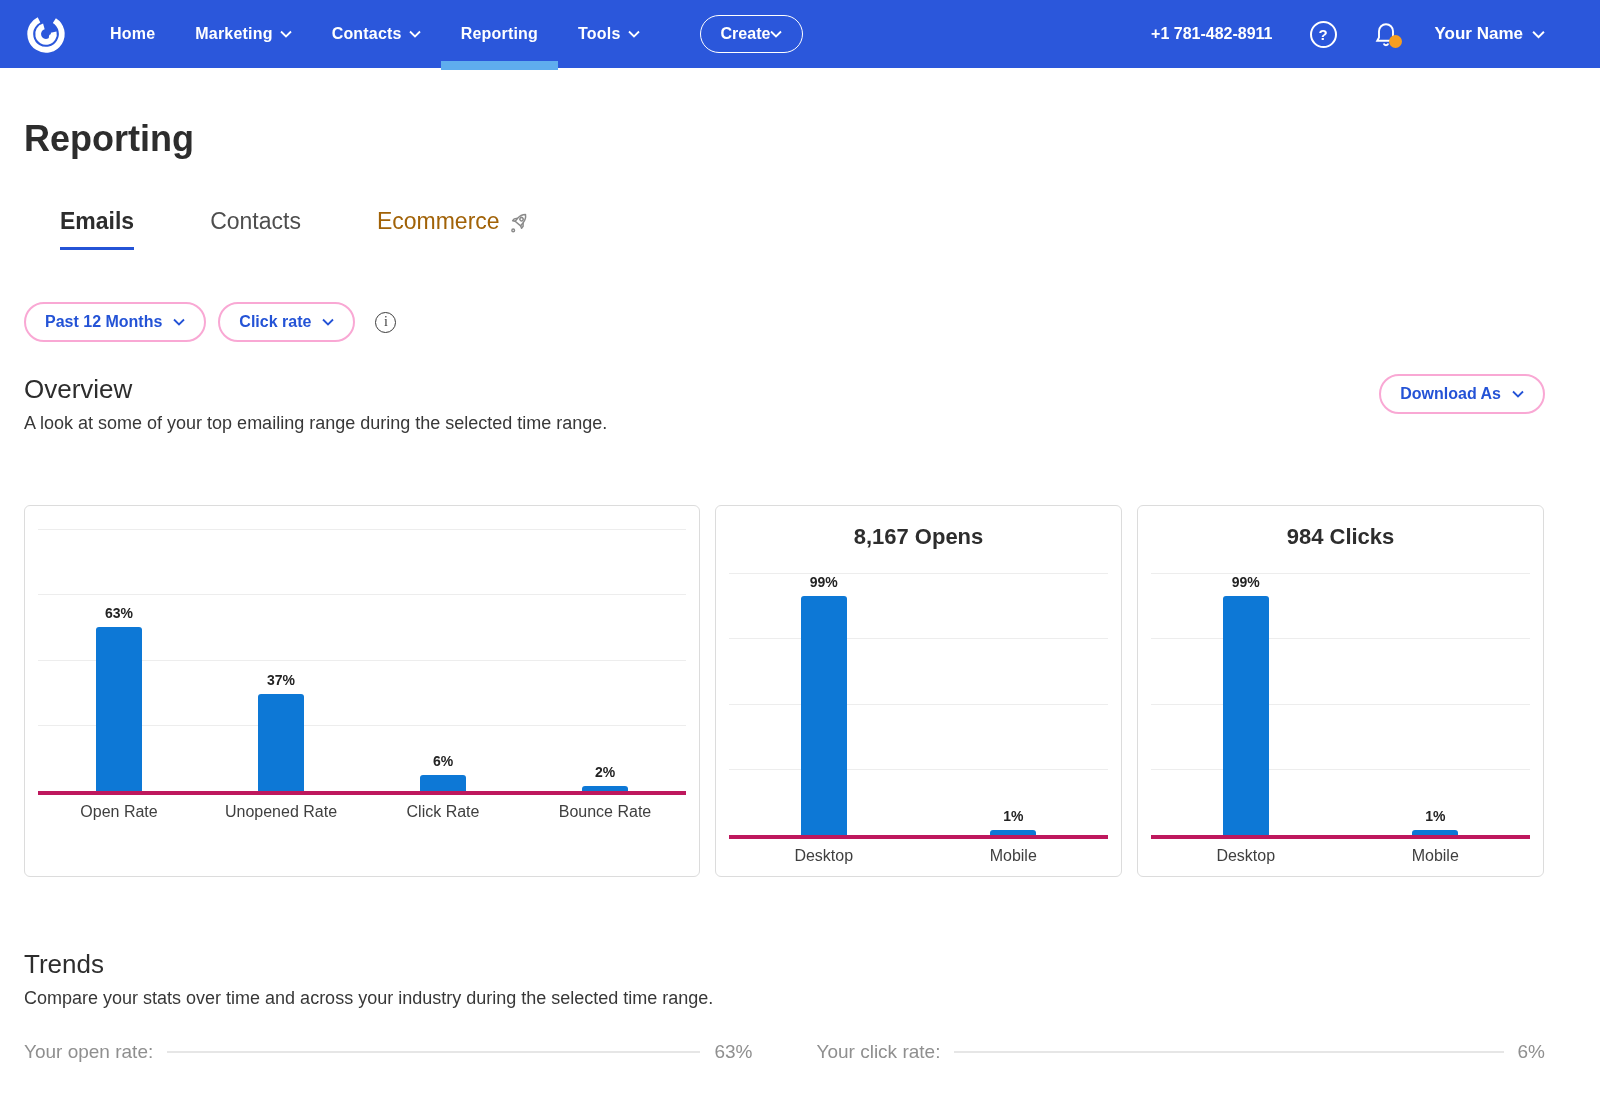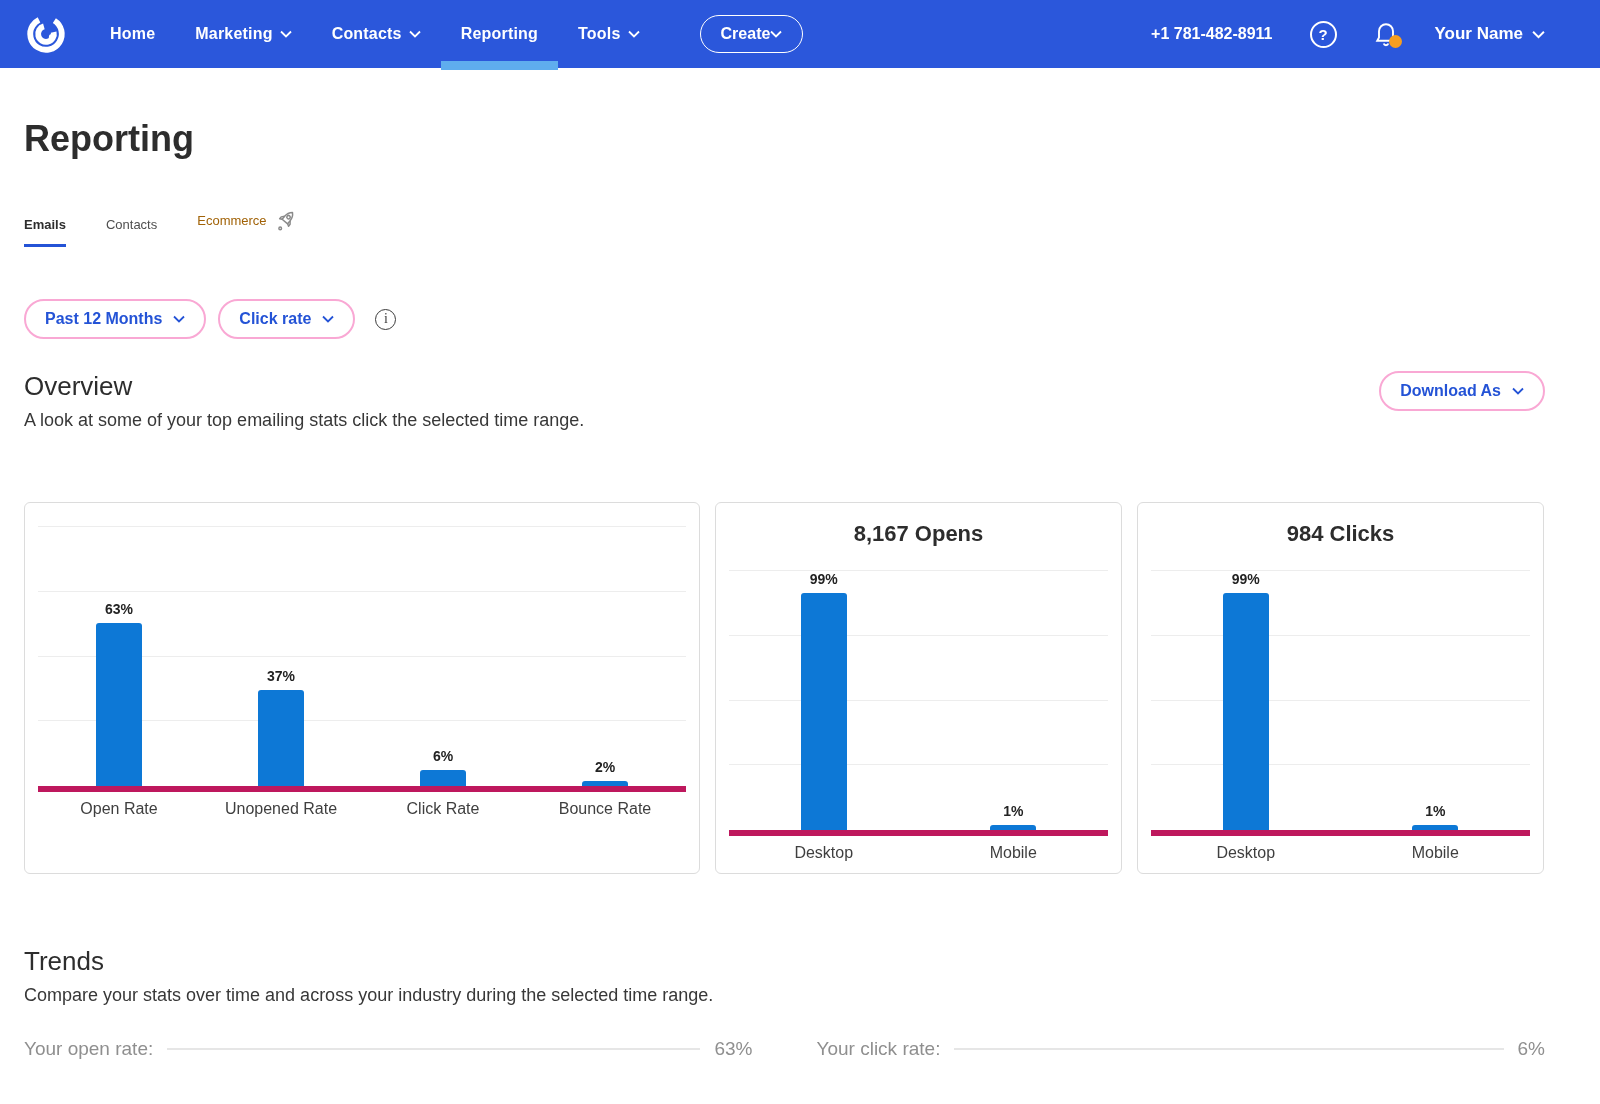--- a/index.html
+++ b/index.html
@@ -61,23 +61,24 @@
     background: var(--dot-orange);
   }
   .user-menu { display: flex; align-items: center; gap: 9px; font-size: 17px; font-weight: 700; cursor: pointer; }
 
   
   .main { padding: 0 55px 0 24px; }
   .page-title { font-size: 36px; font-weight: 700; margin-top: 50px; color: #2d2d2d; }
 
   .tabs { display: flex; gap: 40px; margin-top: 48px; align-items: flex-end; }
   .tab {
-    font-size: 13px; padding-bottom: 12px; cursor: pointer;
+    font-size: 23px; padding-bottom: 12px; cursor: pointer;
     display: flex; align-items: center; gap: 8px; color: #4e4e4e;
     border-bottom: 3px solid transparent;
+    margin-left: 36px;
   }
   .tab.active { font-weight: 700; color: #2d2d2d; border-bottom-color: var(--accent); }
   .tab.dim { color: #a16207; }
 
   .filter-row { display: flex; align-items: center; margin-top: 52px; }
   .pill {
     display: inline-flex; align-items: center; gap: 11px;
     height: 40px; padding: 0 19px;
     border: 2px solid #f9a8d4; border-radius: 20px;
     background: #fff; color: var(--accent);
@@ -107,21 +108,21 @@
     height: 372px;
     border: 1px solid #dcdcdc;
     border-radius: 6px;
     background: #fff;
   }
   .chart-title { text-align: center; font-size: 22px; font-weight: 600; margin-top: 18px; color: #2d2d2d; }
   .plot {
     position: relative;
     height: 265px;
     margin: 24px 13px 0;
-    border-bottom: 6px solid #be185d;
+    border-bottom: 4px solid #be185d;
     display: flex;
   }
   .gridline { position: absolute; left: 0; right: 0; height: 1px; background: #ededed; }
   .slot {
     flex: 1; display: flex; flex-direction: column;
     justify-content: flex-end; align-items: center;
     position: relative; z-index: 1;
   }
   .bar { width: 46px; background: var(--bar-blue); border-radius: 3px 3px 0 0; min-height: 5px; }
   .bar-value { font-size: 14px; font-weight: 600; margin-bottom: 6px; color: #232323; }
@@ -245,21 +246,21 @@
       <svg width="12" height="8" viewBox="0 0 12 8">
           <polyline points="1,1.5 6,6.5 11,1.5" fill="none" stroke="#2453d6" stroke-width="1.8"></polyline>
         </svg>
     </button>
     <span class="info-icon">i</span>
   </div>
 
   <div class="section-head">
     <div>
       <h2 class="h2">Overview</h2>
-      <p class="subtitle">A look at some of your top emailing stats click the selected time range.</p>
+      <p class="subtitle">A look at some of your top emailing range during the selected time range.</p>
     </div>
     <button class="pill">
       <span>Download As</span>
       <svg width="12" height="8" viewBox="0 0 12 8">
           <polyline points="1,1.5 6,6.5 11,1.5" fill="none" stroke="#2453d6" stroke-width="1.8"></polyline>
         </svg>
     </button>
   </div>
 
   <div class="cards">

